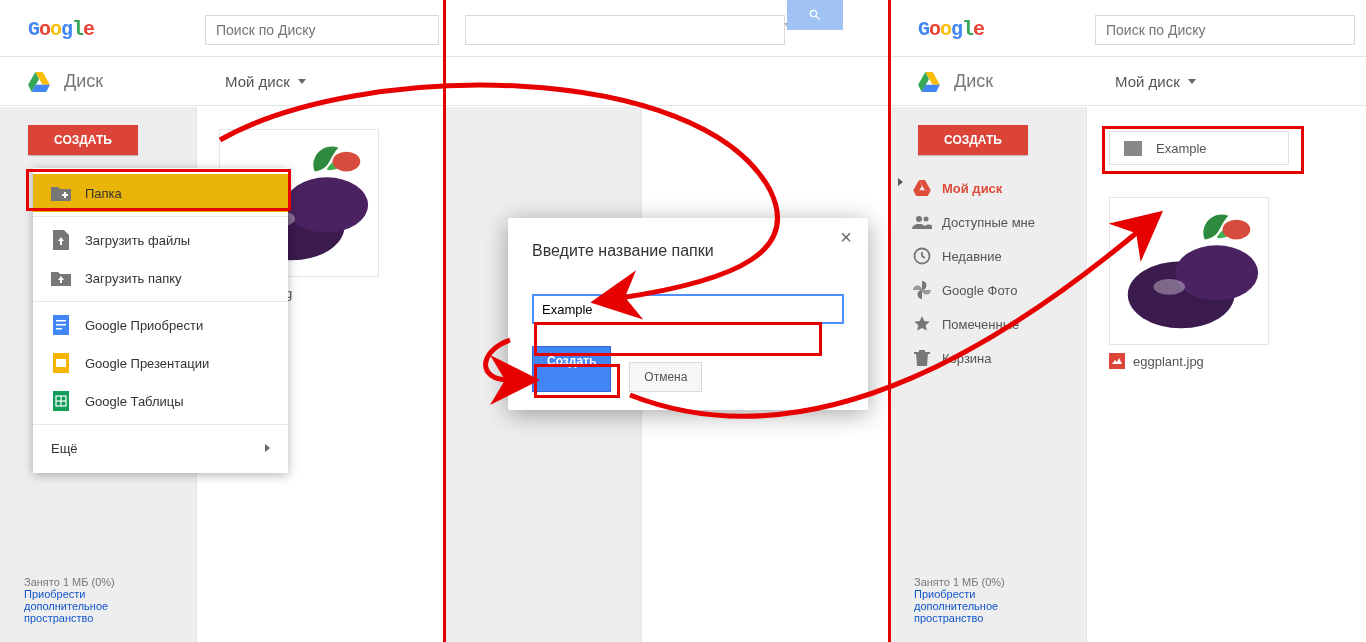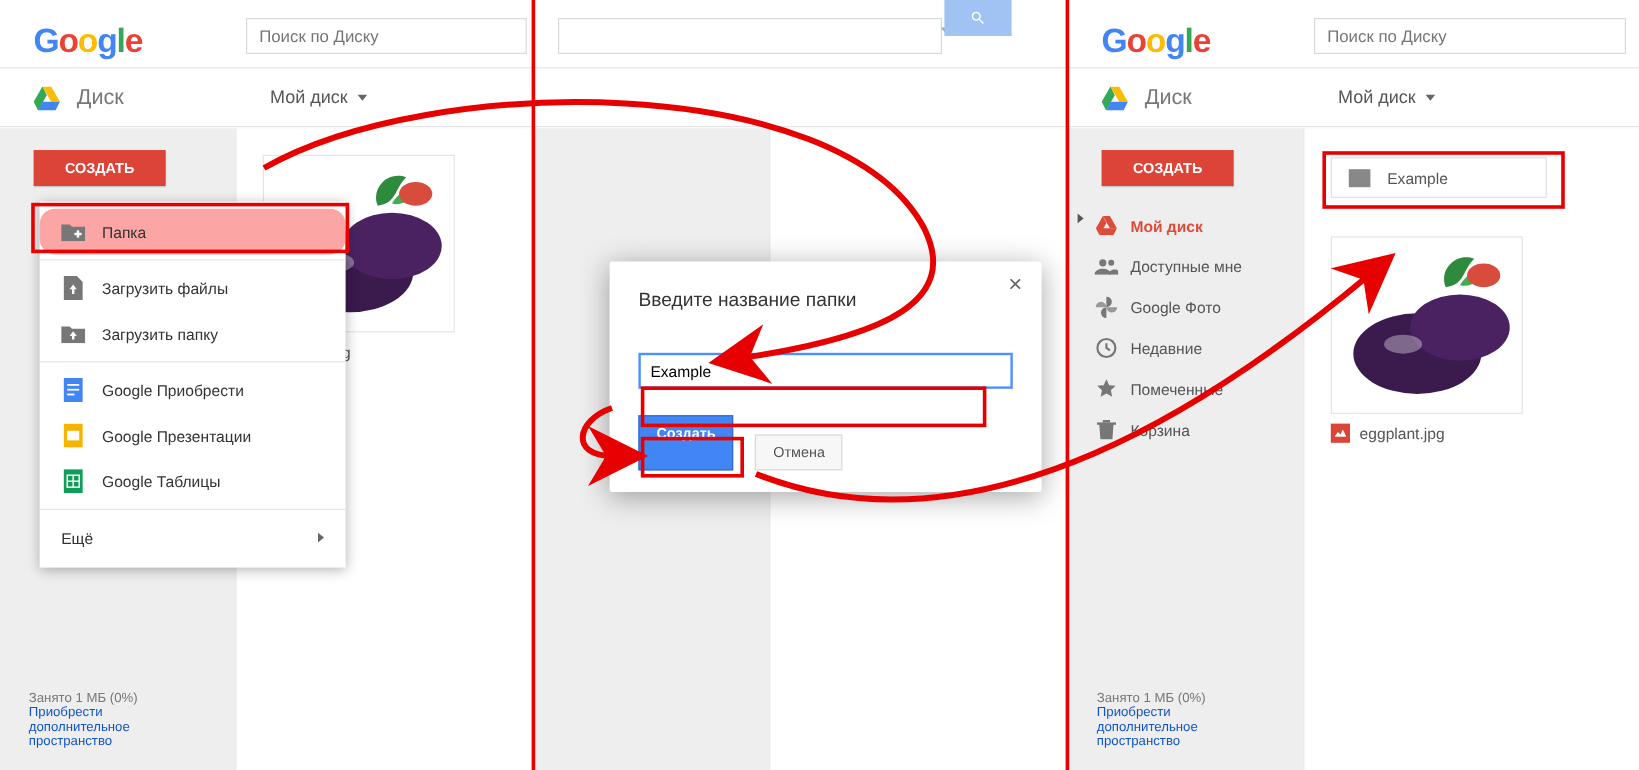--- a/index.html
+++ b/index.html
@@ -7,21 +7,21 @@
   .stage { position: relative; width: 1366px; height: 642px; }
 
   
   .p1 { position: absolute; left: 0; top: 0; width: 443px; height: 642px; background: #fff; }
   .p2 { position: absolute; left: 445px; top: 0; width: 443px; height: 642px; background: #fff; }
   .p3 { position: absolute; left: 890px; top: 0; width: 476px; height: 642px; background: #fff; }
 
   
   .ghdr { position: absolute; left: 0; top: 0; right: 0; height: 56px; }
   .glogo { position: absolute; left: 28px; top: 18px; }
-  .gword { font-size: 28px; font-weight: bold; letter-spacing: -1px; }
+  .gword { font-size: 20px; font-weight: bold; letter-spacing: -1px; font-family: Liberation Mono, monospace; }
   .gB { color:#4285F4; } .gR { color:#EA4335; } .gY { color:#FBBC05; } .gG { color:#34A853; }
 
   .searchwrap { position: absolute; top: 15px; height: 30px; }
   .searchbox { height: 30px; border: 1px solid #d9d9d9; background: #fff; font-size: 14px; color: #777; padding: 0 10px; outline: none; }
   .searchbtn { position: absolute; top: 0; width: 56px; height: 30px; background: #a0c3f3; display: flex; align-items: center; justify-content: center; }
   .searchbtn svg { width: 14px; height: 14px; fill: #fff; }
 
   .subhdr { position: absolute; left: 0; top: 56px; right: 0; height: 50px; border-top: 1px solid #e5e5e5; border-bottom: 1px solid #e5e5e5; background: #fff; }
   .drive-logo { position: absolute; left: 28px; top: 14px; display: flex; align-items: center; }
   .drive-tri { width: 22px; height: 20px; margin-right: 14px; }
@@ -32,21 +32,21 @@
 
   .body-area { position: absolute; left: 0; top: 107px; right: 0; bottom: 0; background: #eee; }
   .sidebar { position: absolute; left: 0; top: 0; bottom: 0; width: 196px; background: #eee; }
   .content { position: absolute; left: 196px; top: 0; right: 0; bottom: 0; background: #fff; border-left: 1px solid #e5e5e5; }
 
   .create-btn { position: absolute; left: 28px; top: 18px; width: 110px; height: 30px; background: #db4437; color: #fff; font-size: 12px; font-weight: bold; display: flex; align-items: center; justify-content: center; box-shadow: 0 1px 1px rgba(0,0,0,.2); }
 
   
   .dropdown { position: absolute; left: 33px; top: 168px; width: 255px; background: #fff; box-shadow: 0 2px 10px rgba(0,0,0,.3); z-index: 50; padding: 6px 0; }
   .dd-item { display: flex; align-items: center; height: 38px; padding: 0 18px; font-size: 13px; color: #333; }
-  .dd-item.hover { background: #fca5a5; border-radius: 13px; }
+  .dd-item.hover { background: #eab308; }
   .dd-sep { height: 1px; background: #e7e7e7; margin: 4px 0; }
   .dd-icon { width: 20px; height: 20px; margin-right: 14px; display: inline-flex; align-items: center; justify-content: center; }
   .dd-more { display:flex; align-items:center; justify-content:space-between; height:38px; padding:0 18px; font-size:13px; color:#333; }
   .dd-more .chev { width:0;height:0;border-top:4px solid transparent;border-bottom:4px solid transparent;border-left:5px solid #666; }
 
   
   .thumb-box { position: absolute; }
   .thumb-img-wrap { background: #fff; border: 1px solid #e5e5e5; width: 160px; height: 148px; display:flex; align-items:center; justify-content:center; overflow:hidden; }
   .thumb-cap { display:flex; align-items:center; font-size:13px; color:#555; margin-top:8px; }
   .thumb-cap .file-icon { width:16px; height:16px; background:#db4437; margin-right:8px; display:flex; align-items:center; justify-content:center; }
@@ -298,37 +298,37 @@
                   <circle cx="7" cy="4" r="3"></circle>
                   <circle cx="14" cy="4" r="2.5"></circle>
                   <path d="M0 14c0-3 3-5 7-5s7 2 7 5"></path>
                   <path d="M12 14c0-2.5 1.5-4.5 5-4.5s3 2 3 4.5"></path>
                 </svg>
             </span>
             <span>Доступные мне</span>
           </div>
           <div class="nav-item">
             <span class="nicon">
+              <svg width="18" height="18" viewBox="0 0 18 18" fill="none" stroke="#777" stroke-width="1.8">
+                  <circle cx="9" cy="9" r="7.5"></circle>
+                  <path d="M9 5v4l3 2"></path>
+                </svg>
+            </span>
+            <span>Недавние</span>
+          </div>
+          <div class="nav-item">
+            <span class="nicon">
               <svg width="18" height="18" viewBox="0 0 18 18">
                   <path d="M9 0a4.5 4.5 0 010 9V0z" fill="#777"></path>
                   <path d="M18 9a4.5 4.5 0 01-9 0h9z" fill="#999"></path>
                   <path d="M9 18a4.5 4.5 0 010-9v9z" fill="#777"></path>
                   <path d="M0 9a4.5 4.5 0 019 0H0z" fill="#999"></path>
                 </svg>
             </span>
             <span>Google Фото</span>
-          </div>
-          <div class="nav-item">
-            <span class="nicon">
-              <svg width="18" height="18" viewBox="0 0 18 18" fill="none" stroke="#777" stroke-width="1.8">
-                  <circle cx="9" cy="9" r="7.5"></circle>
-                  <path d="M9 5v4l3 2"></path>
-                </svg>
-            </span>
-            <span>Недавние</span>
           </div>
           <div class="nav-item">
             <span class="nicon">
               <svg width="18" height="18" viewBox="0 0 18 18" fill="#777">
                   <path d="M9 1l2.3 5 5.4.5-4 3.7 1.1 5.4L9 13l-4.8 2.6 1.1-5.4-4-3.7 5.4-.5z"></path>
                 </svg>
             </span>
             <span>Помеченные</span>
           </div>
           <div class="nav-item">

